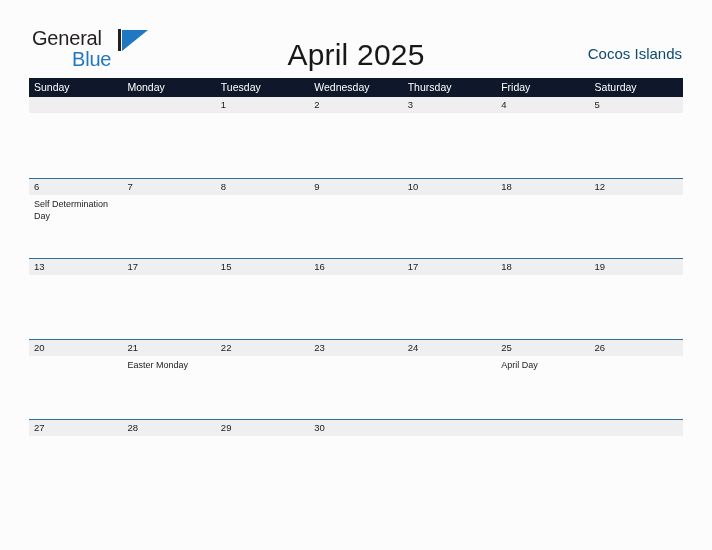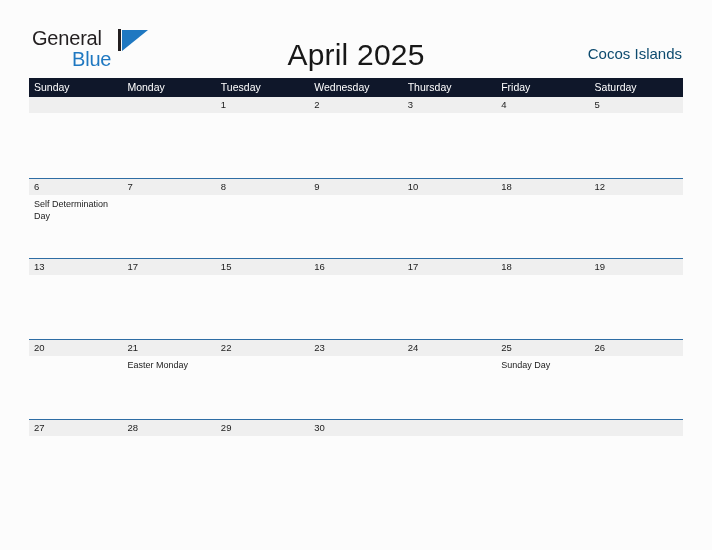--- a/index.html
+++ b/index.html
@@ -360,21 +360,21 @@
             <div class="day-number-band">
               <span class="day-number">24</span>
             </div>
             <div class="events"></div>
           </div>
           <div class="day-cell">
             <div class="day-number-band">
               <span class="day-number">25</span>
             </div>
             <div class="events">
-              <div class="event">Sunday Day</div>
+              <div class="event">April Day</div>
             </div>
           </div>
           <div class="day-cell">
             <div class="day-number-band">
               <span class="day-number">26</span>
             </div>
             <div class="events"></div>
           </div>
         </div>
         <div class="week-row">

